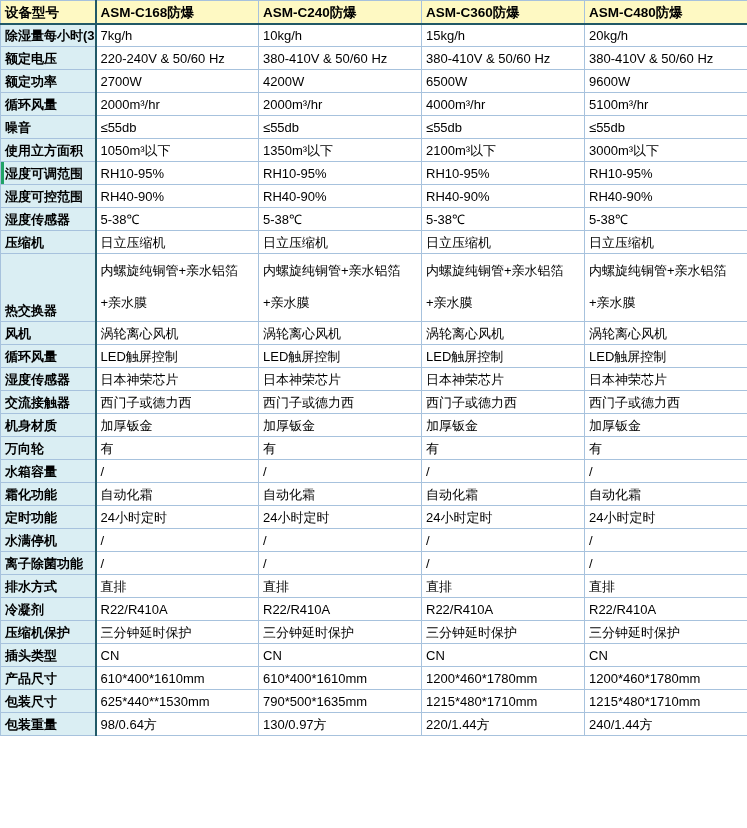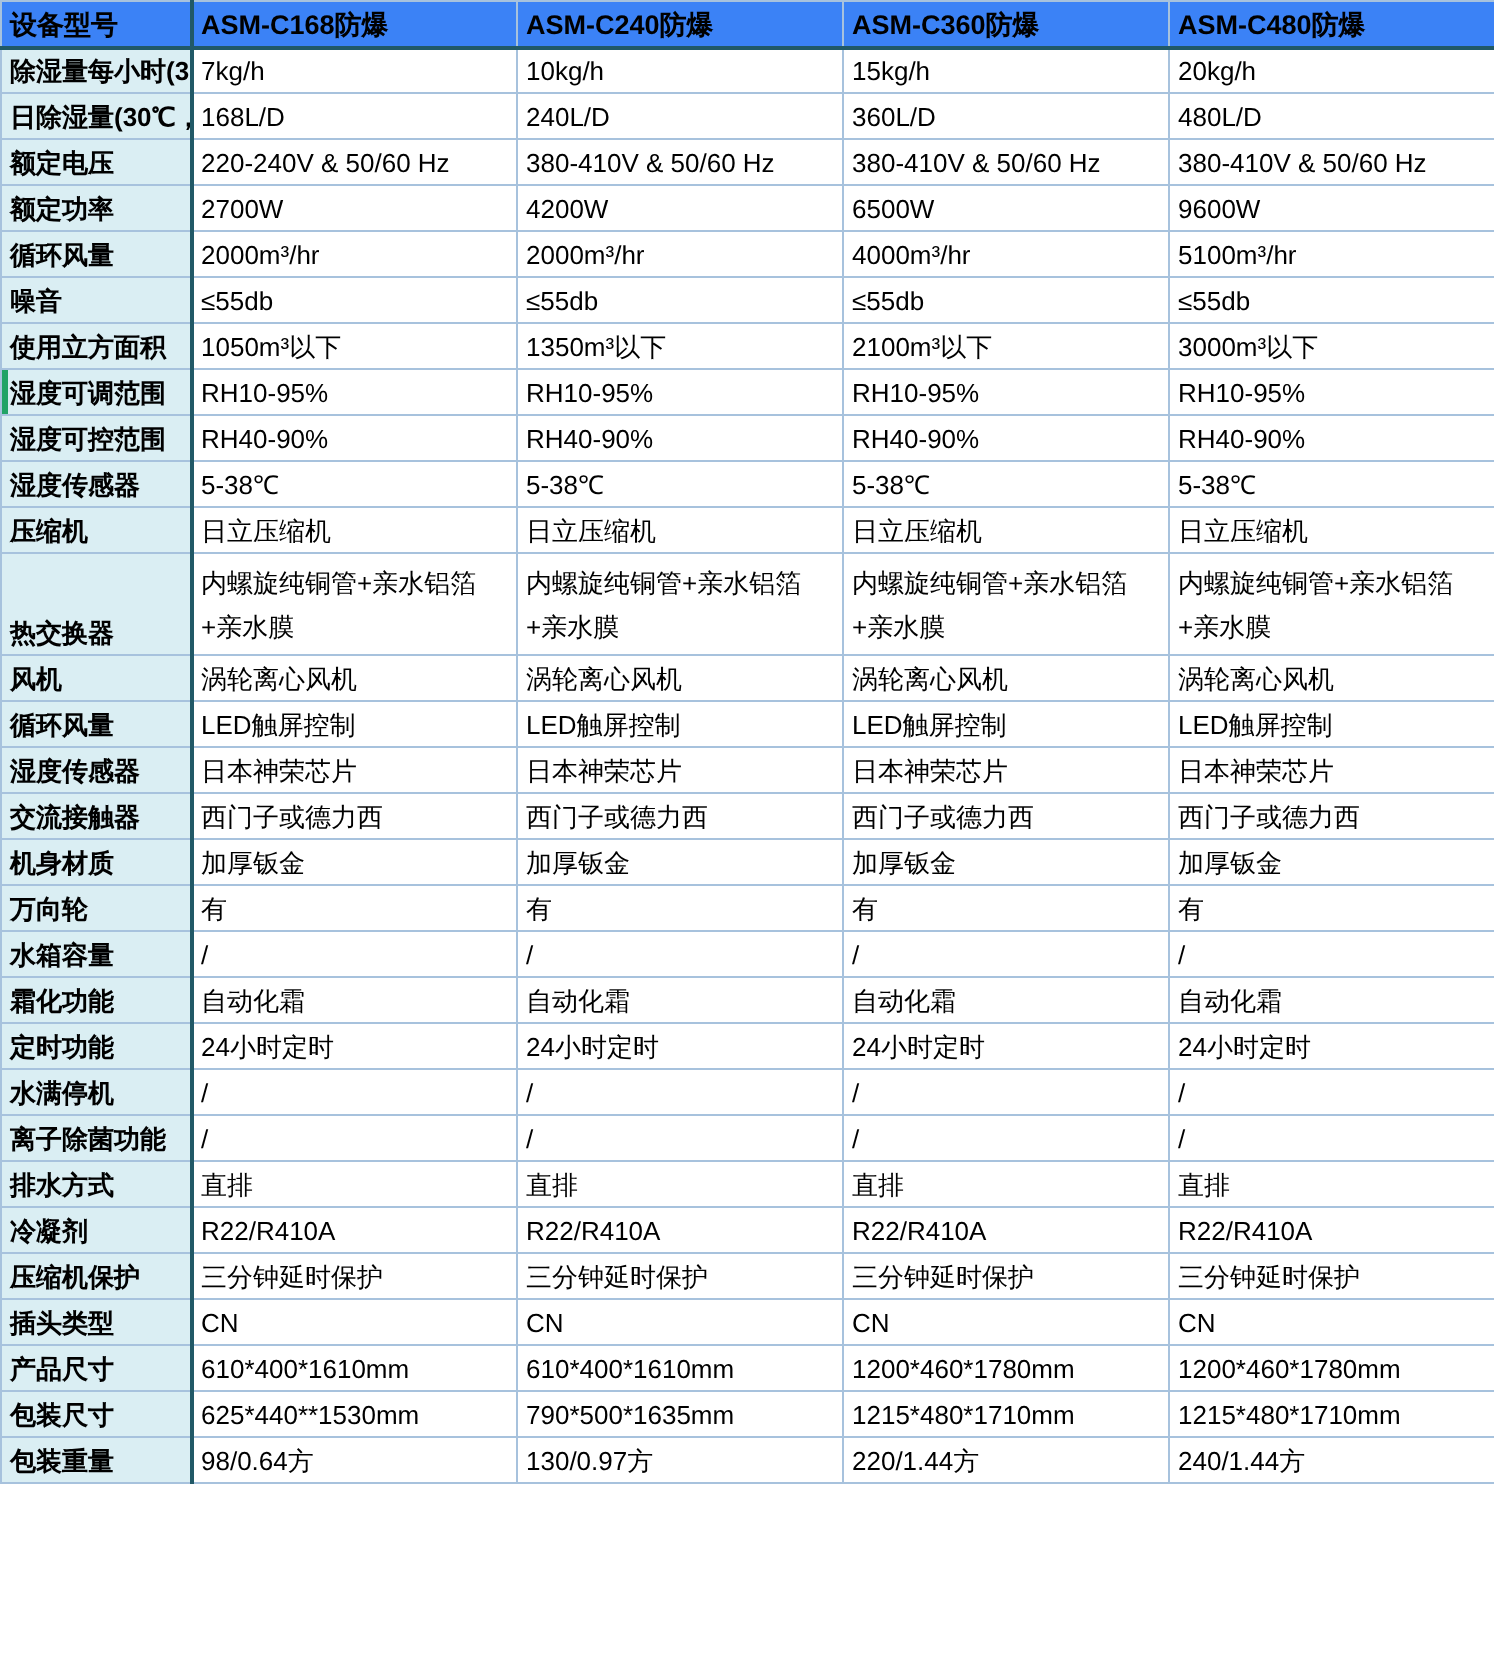--- a/index.html
+++ b/index.html
@@ -18,34 +18,34 @@
     text-align:left;
     padding:1px 2px 2px 4px;
     font-size:13px;
     line-height:17px;
     height:23px;
     overflow:hidden;
     white-space:nowrap;
     font-weight:normal;
   }
   thead th{
-    background:#3b82f6;
+    background:#fef9c3;
     font-weight:bold;
     font-size:13.5px;
     border-bottom:2px solid #215967;
   }
   thead th:first-child{border-right:2px solid #215967;}
   tbody th{
     background:#daeef3;
     font-weight:bold;
     border-right:2px solid #215967;
     position:relative;
   }
   tr.tall th, tr.tall td{height:51px;}
-  tr.tall td{white-space:normal;word-break:break-all;line-height:22px;margin-left:24px;}
+  tr.tall td{white-space:normal;word-break:break-all;line-height:32px;margin-left:24px;}
   .row-marker{
     position:absolute;left:0;top:0;bottom:0;width:3px;
     background:#21a366;display:block;
   }
 </style>
 </head>
 <body>
 
 <div class="sheet">
   <table>
@@ -67,27 +67,20 @@
     </thead>
     <tbody id="body-rows">
         <tr>
           <th>除湿量每小时(30</th>
           <td>7kg/h</td>
           <td>10kg/h</td>
           <td>15kg/h</td>
           <td>20kg/h</td>
         </tr>
         <tr>
-          <th>日除湿量(30℃，</th>
-          <td>168L/D</td>
-          <td>240L/D</td>
-          <td>360L/D</td>
-          <td>480L/D</td>
-        </tr>
-        <tr>
           <th>额定电压</th>
           <td>220-240V &amp; 50/60 Hz</td>
           <td>380-410V &amp; 50/60 Hz</td>
           <td>380-410V &amp; 50/60 Hz</td>
           <td>380-410V &amp; 50/60 Hz</td>
         </tr>
         <tr>
           <th>额定功率</th>
           <td>2700W</td>
           <td>4200W</td>

